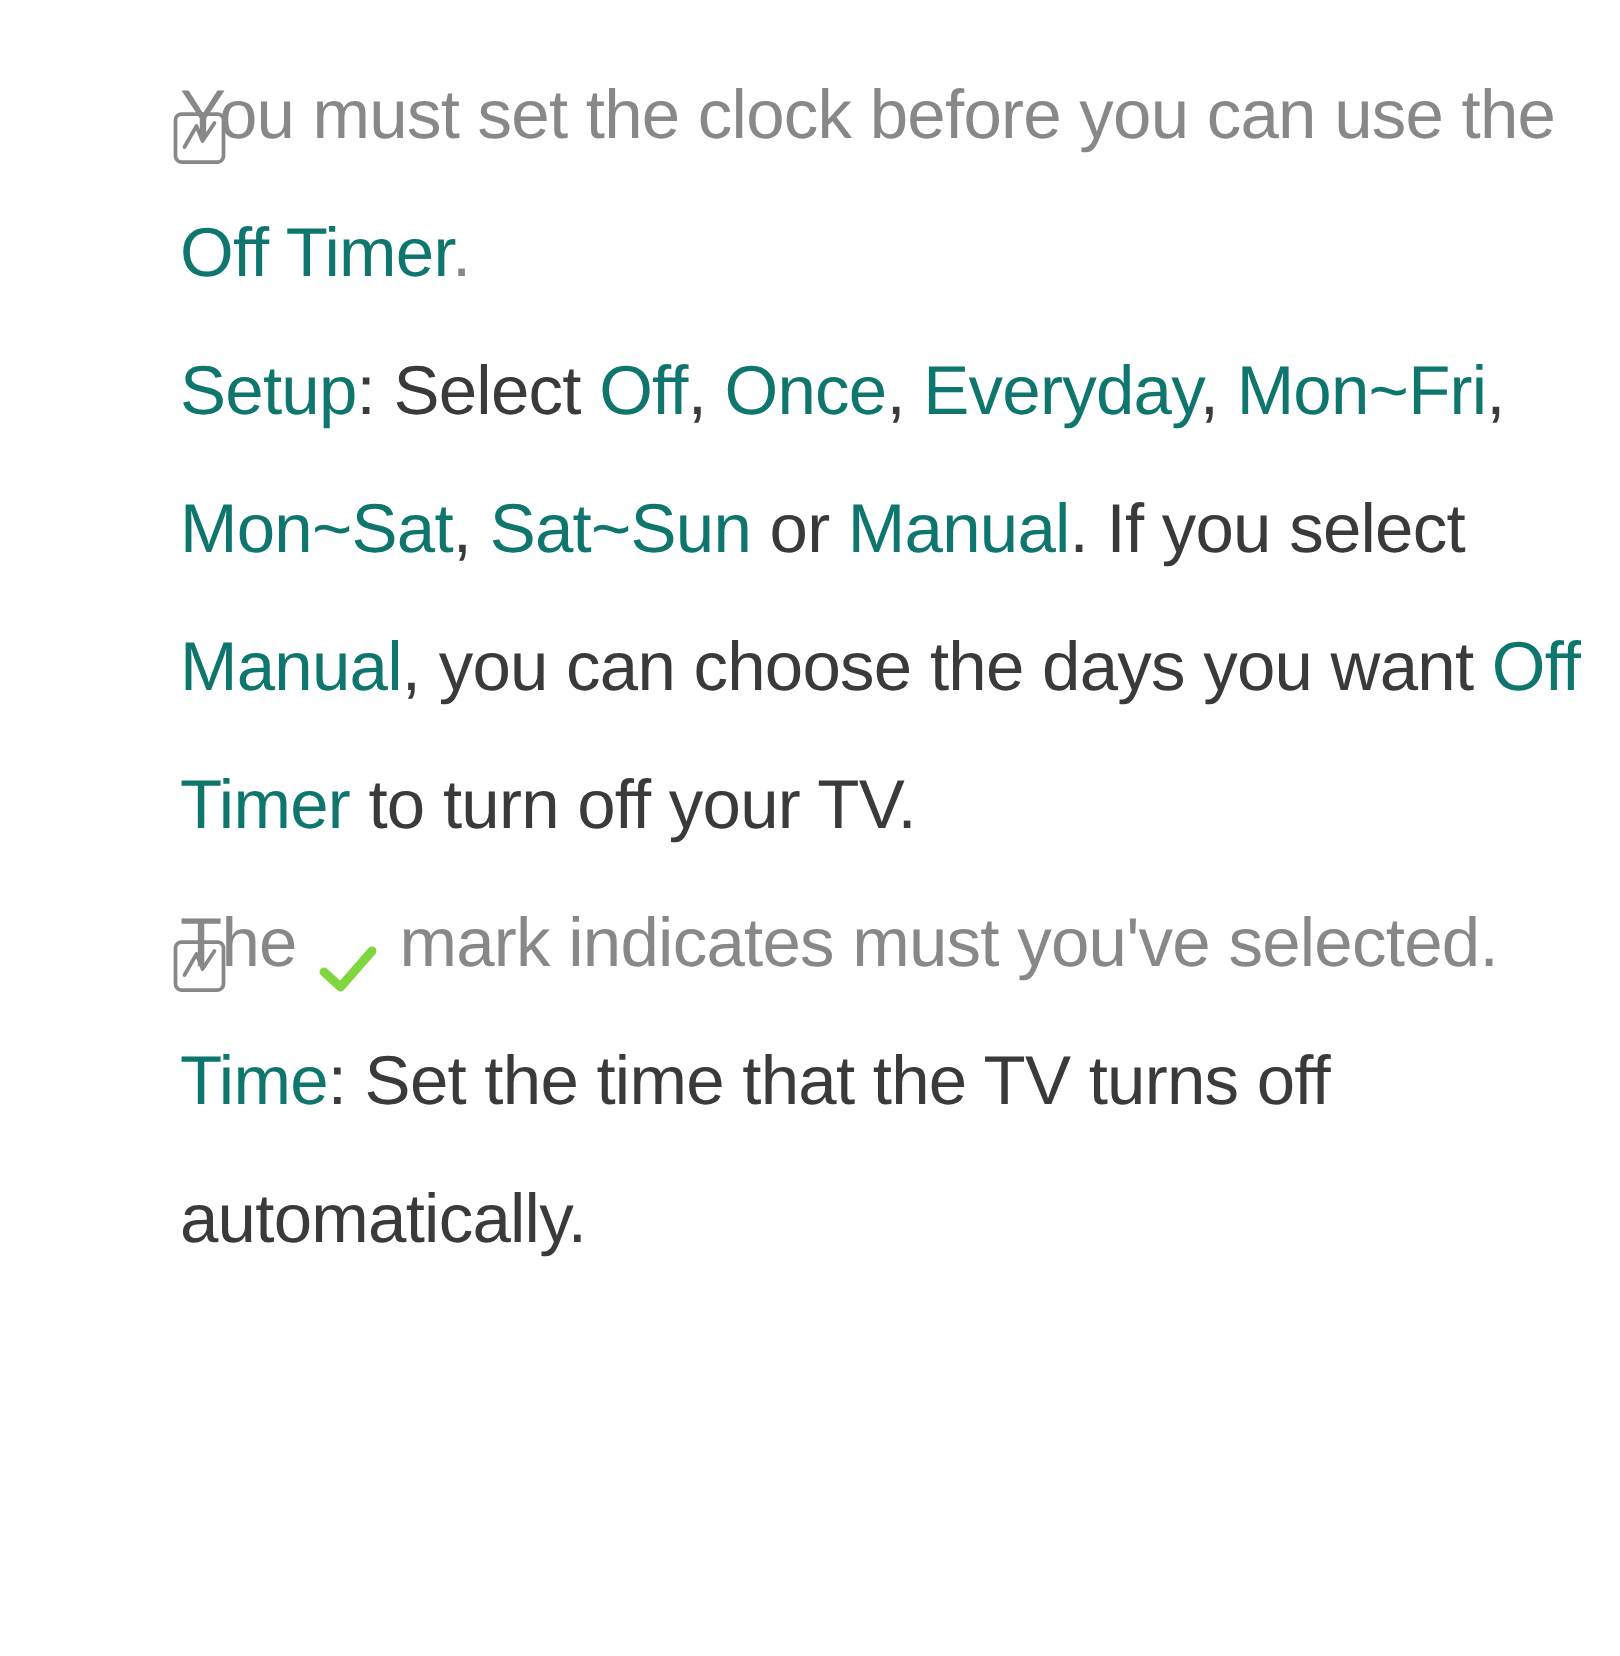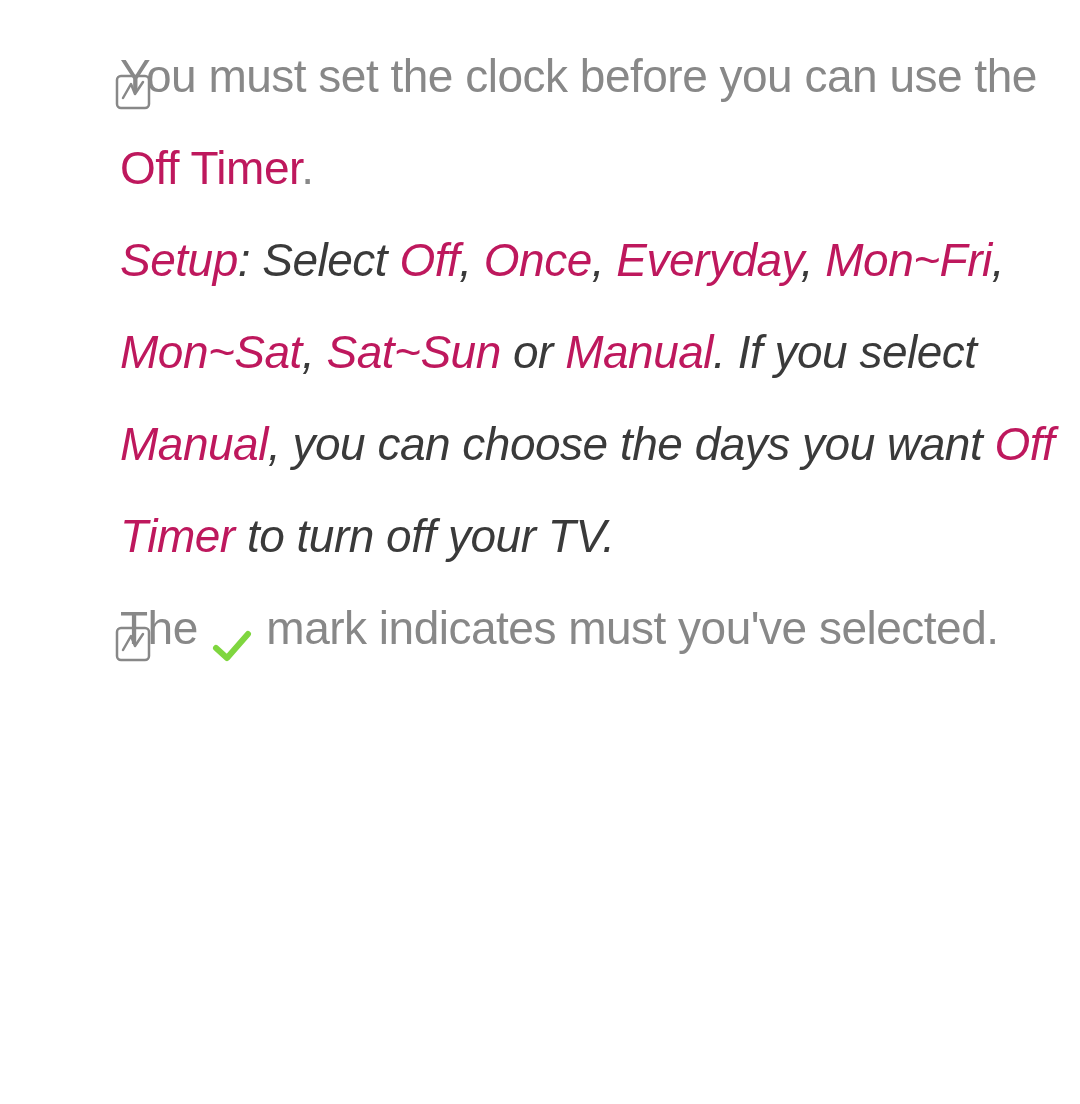--- a/index.html
+++ b/index.html
@@ -34,24 +34,23 @@
       width: 36px;
       height: 36px;
     }
     .note-block p {
       text-indent: 0;
     }
     .main-block {
       padding-left: 100px;
       color: #3a3a3a;
       margin-bottom: 0px;
-      font-style: italic;
     }
     .hl {
-      color: #be185d;
+      color: #0f766e;
     }
     .checkmark {
       display: inline-block;
       vertical-align: middle;
       width: 44px;
       height: 44px;
       position: relative;
       top: -4px;
     }
     .note-line1 {
@@ -88,14 +87,19 @@
         <path d="M 8 24 L 16 10 L 20 20 L 28 8" fill="none" stroke="#888888" stroke-width="2.5" stroke-linecap="round" stroke-linejoin="round"></path>
       </svg>
     </span>
     <p class="note-line1">
       <span>The </span><span class="checkmark"><svg viewBox="0 0 44 44" width="44" height="44">
             <path d="M 6 24 L 17 34 L 38 10" fill="none" stroke="#7fd63f" stroke-width="6" stroke-linecap="round" stroke-linejoin="round"></path>
           </svg></span><span> mark indicates must you've selected.</span>
     </p>
   </div>
 
+  <div class="main-block">
+    <p>
+      <span class="hl">Time</span><span>: Set the time that the TV turns off automatically.</span>
+    </p>
+  </div>
 
 </div>
 
 </body></html>

